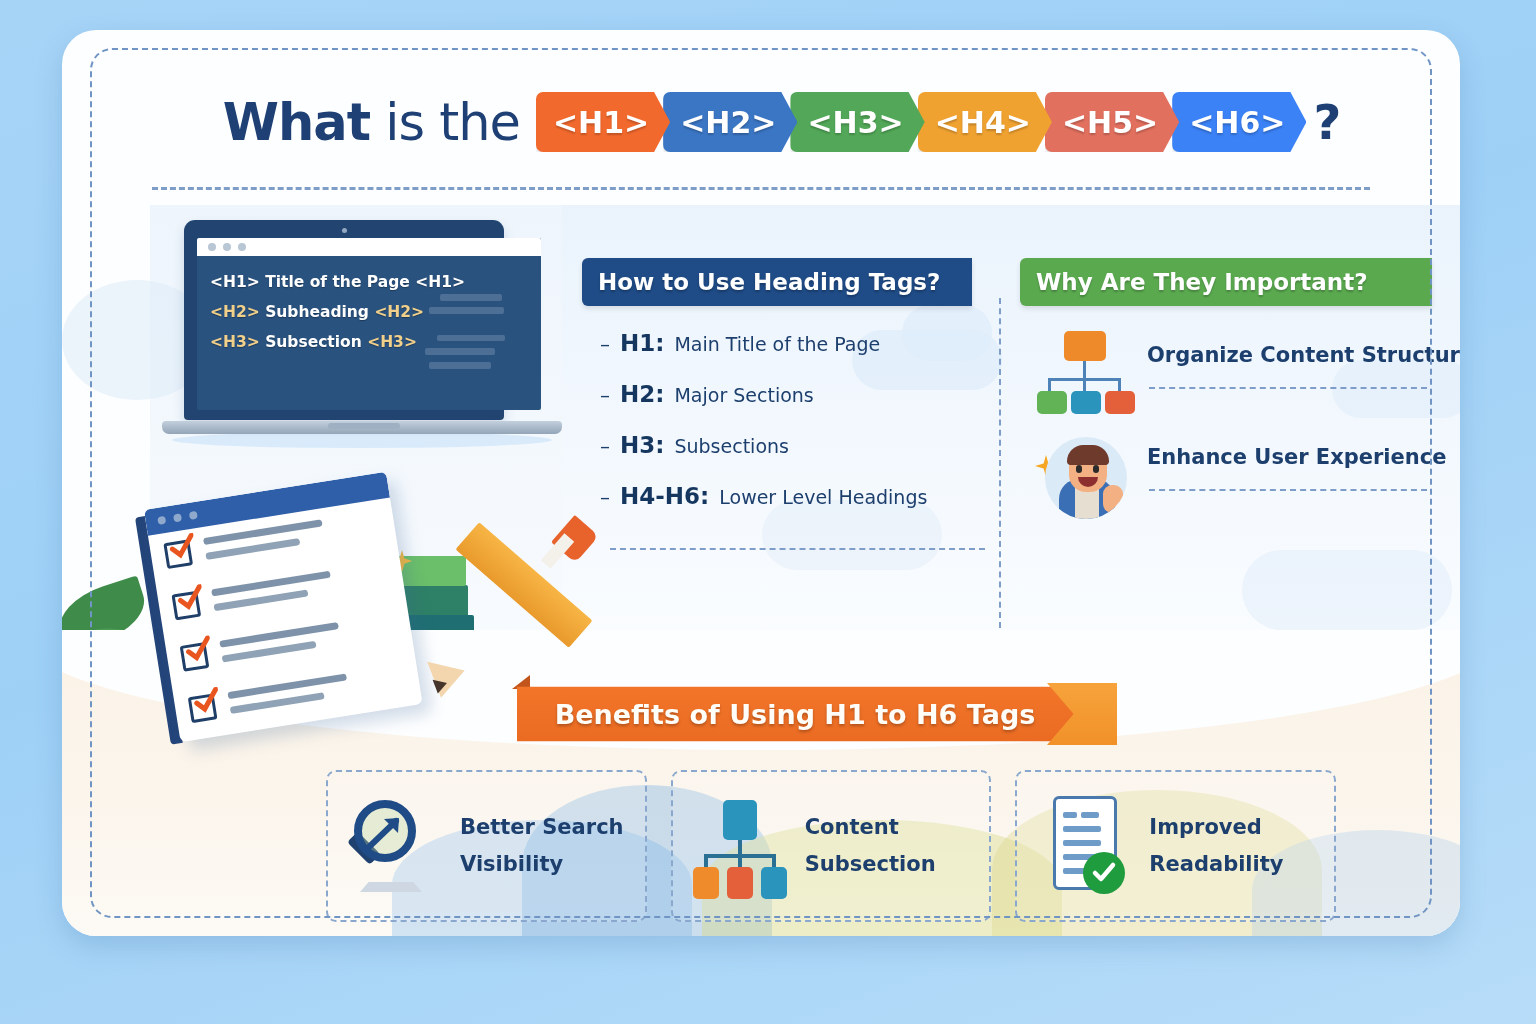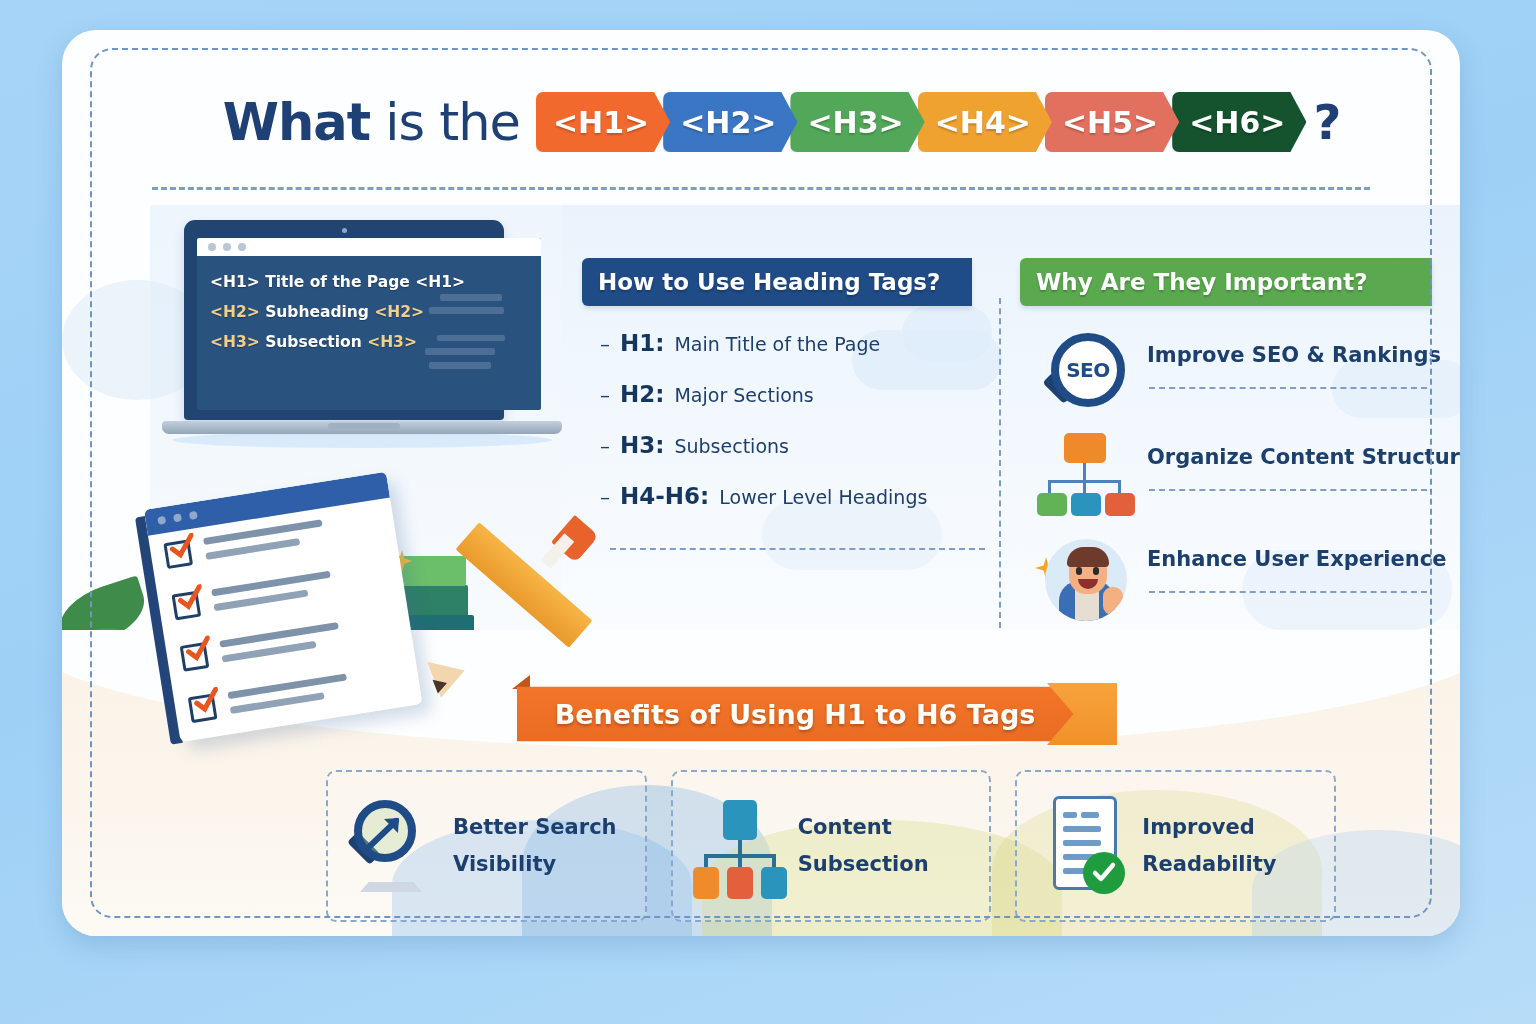--- a/index.html
+++ b/index.html
@@ -266,21 +266,21 @@
   }
 
   #benefit-cards {
     position:absolute; left:264px; top:740px; width:1010px; height:152px;
     display:flex; gap:24px; z-index: 20;
   }
   .benefit-card {
     flex:1;
     border: 2.5px dashed #8aa7cd;
     border-radius: 10px;
-    display:flex; align-items:center; gap: 7px;
+    display:flex; align-items:center; gap: 14px;
     padding: 0 18px;
     background: rgba(255,255,255,.16);
   }
   .benefit-label {
     font-family:"DejaVu Sans",sans-serif; font-weight:bold;
     font-size: 21px; color:#1d3f6e; line-height: 1.75;
   }
   .bc-icon { width: 100px; height: 112px; position: relative; flex: 0 0 100px; }
 
   
@@ -316,21 +316,21 @@
   <div id="title-row">
     <div id="title-text">
       <span>What</span><span class="light"> is the </span>
     </div>
     <div id="tag-badges" style="display: flex; align-items: center;">
         <div class="htag" style="background: rgb(242, 105, 45); z-index: 10;">&lt;H1&gt;</div>
         <div class="htag" style="background: rgb(59, 118, 196); z-index: 9;">&lt;H2&gt;</div>
         <div class="htag" style="background: rgb(82, 168, 88); z-index: 8;">&lt;H3&gt;</div>
         <div class="htag" style="background: rgb(240, 162, 49); z-index: 7;">&lt;H4&gt;</div>
         <div class="htag" style="background: rgb(226, 112, 95); z-index: 6;">&lt;H5&gt;</div>
-        <div class="htag" style="background: #14532d; z-index: 5;">&lt;H6&gt;</div>
+        <div class="htag" style="background: #3b82f6; z-index: 5;">&lt;H6&gt;</div>
       </div>
     <div id="qmark">?</div>
   </div>
   <div id="title-divider"></div>
 
   <div id="laptop">
     <div class="laptop-shadow"></div>
     <div id="laptop-lid">
       <div id="laptop-cam"></div>
       <div id="laptop-screen">
@@ -382,30 +382,20 @@
         <span class="how-dash">–</span>
         <span class="how-key">H4-H6:</span>
         <span class="how-val">Lower Level Headings</span>
       </div>
     </div>
   <div id="how-divider"></div>
   <div id="col-divider"></div>
 
   <div id="why-list">
 
-    <div class="why-item">
-      <div class="why-icon">
-        <div class="mag-handle"></div>
-        <div class="mag-circle">
-          <span class="mag-text">SEO</span>
-        </div>
-      </div>
-      <div class="why-label">Improve SEO &amp; Rankings</div>
-      <div class="why-rule"></div>
-    </div>
 
     <div class="why-item">
       <div class="why-icon">
         <div class="sm-box" style="left:27px;top:6px;width:42px;height:30px;background:#ef8a2a;"></div>
         <div class="sm-line" style="left:46px;top:36px;width:3px;height:18px;"></div>
         <div class="sm-line" style="left:11px;top:53px;width:73px;height:3px;"></div>
         <div class="sm-line" style="left:11px;top:53px;width:3px;height:14px;"></div>
         <div class="sm-line" style="left:46px;top:53px;width:3px;height:14px;"></div>
         <div class="sm-line" style="left:81px;top:53px;width:3px;height:14px;"></div>
         <div class="sm-box" style="left:0px;top:66px;width:30px;height:23px;background:#62b356;"></div>

